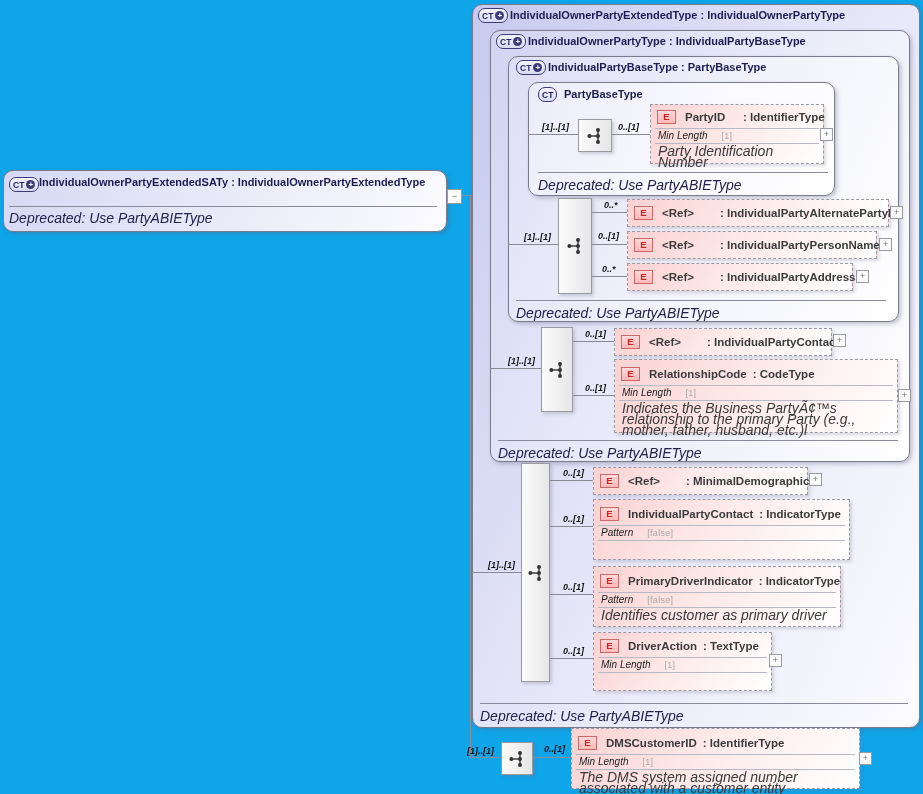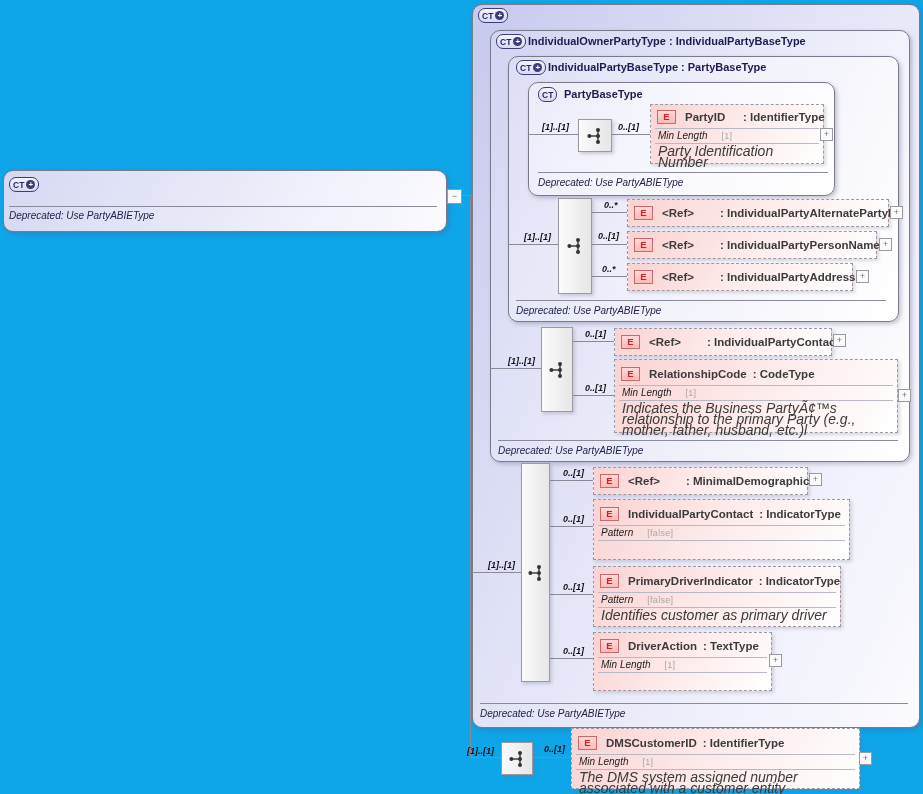--- a/index.html
+++ b/index.html
@@ -15,21 +15,21 @@
   .bgL{background:linear-gradient(115deg,#d6d8f3 0%,#ebecf9 55%,#fbfbff 100%);}
   .ct-title{position:absolute;font-size:11px;font-weight:bold;color:#1c1c50;z-index:6;white-space:nowrap;}
   .wrap{white-space:normal;word-break:break-all;line-height:13px;}
   .pill{position:absolute;z-index:6;display:flex;align-items:center;gap:2px;height:13px;
         border:1px solid #3c3c78;border-radius:7px;background:linear-gradient(#f4f4fc,#d8daf2);
         padding:0 3px;font-size:8.5px;font-weight:bold;color:#26266a;}
   .pill .plus-circle{width:9px;height:9px;border-radius:50%;background:#3c3c78;color:#fff;
         font-size:8px;line-height:9px;text-align:center;font-weight:bold;}
   
   .sep{position:absolute;height:1px;background:#8a8a9a;z-index:6;}
-  .dep{position:absolute;font-size:10px;font-style:italic;color:#22224a;z-index:6;white-space:nowrap;}
+  .dep{position:absolute;font-size:14px;font-style:italic;color:#22224a;z-index:6;white-space:nowrap;}
   
   .el{position:absolute;border:1px dashed #9a9aa6;z-index:6;
       background:linear-gradient(125deg,#fad2d2 0%,#fde9e9 45%,#ffffff 100%);
       box-shadow:2px 2px 3px rgba(120,120,140,.25);}
   .el-title{display:flex;align-items:center;padding:5px 6px 4px 6px;font-size:11.5px;
       font-weight:bold;color:#3b3b3b;white-space:nowrap;}
   .el-title.center{padding-top:0;padding-bottom:0;height:100%;}
   .e-icon{display:inline-block;width:17px;height:12px;border:1px solid #c86a6a;background:linear-gradient(#ffd9d9,#ffb9b9);
       color:#c22;font-size:9.5px;font-weight:bold;text-align:center;line-height:12px;margin-right:9px;flex:none;}
   .el-name{margin-right:6px;}
@@ -63,20 +63,21 @@
   <div class="ctbox bg1" style="left:472px;top:4px;width:446px;height:722px;z-index:1"></div>
   <div class="ctbox bg2" style="left:490px;top:30px;width:418px;height:430px;z-index:2"></div>
   <div class="ctbox bg3" style="left:508px;top:56px;width:389px;height:264px;z-index:3"></div>
   <div class="ctbox bg4" style="left:528px;top:82px;width:305px;height:112px;z-index:4"></div>
 
   
   <div class="pill" style="left:478px;top:8px">
       <span>CT</span>
       <span class="plus-circle">+</span>
     </div>
+  <div class="ct-title" style="left:510px;top:9px">IndividualOwnerPartyExtendedType : IndividualOwnerPartyType</div>
 
   <div class="pill" style="left:496px;top:34px">
       <span>CT</span>
       <span class="plus-circle">+</span>
     </div>
   <div class="ct-title" style="left:528px;top:35px">IndividualOwnerPartyType : IndividualPartyBaseType</div>
 
   <div class="pill" style="left:516px;top:60px">
       <span>CT</span>
       <span class="plus-circle">+</span>
@@ -100,20 +101,21 @@
 
   <div class="sep" style="left:480px;top:703px;width:428px"></div>
   <div class="dep" style="left:480px;top:708px">Deprecated: Use PartyABIEType</div>
 
   
   <div class="ctbox bgL" style="left:3px;top:170px;width:442px;height:60px;z-index:4"></div>
   <div class="pill" style="left:9px;top:177px">
       <span>CT</span>
       <span class="plus-circle">+</span>
     </div>
+  <div class="ct-title wrap" style="left:39px;top:176px;width:402px">IndividualOwnerPartyExtendedSATy : IndividualOwnerPartyExtendedType</div>
   <div class="sep" style="left:9px;top:206px;width:428px"></div>
   <div class="dep" style="left:9px;top:210px">Deprecated: Use PartyABIEType</div>
   <div class="handle h13" style="left:447px;top:189px">−</div>
 
   
   <div class="hline" style="left:460px;top:195px;width:12px"></div>
   <div class="vline" style="left:470px;top:195px;height:563px"></div>
   <div class="hline" style="left:470px;top:757px;width:32px"></div>
 
   <div class="hline" style="left:528px;top:134px;width:50px"></div>

